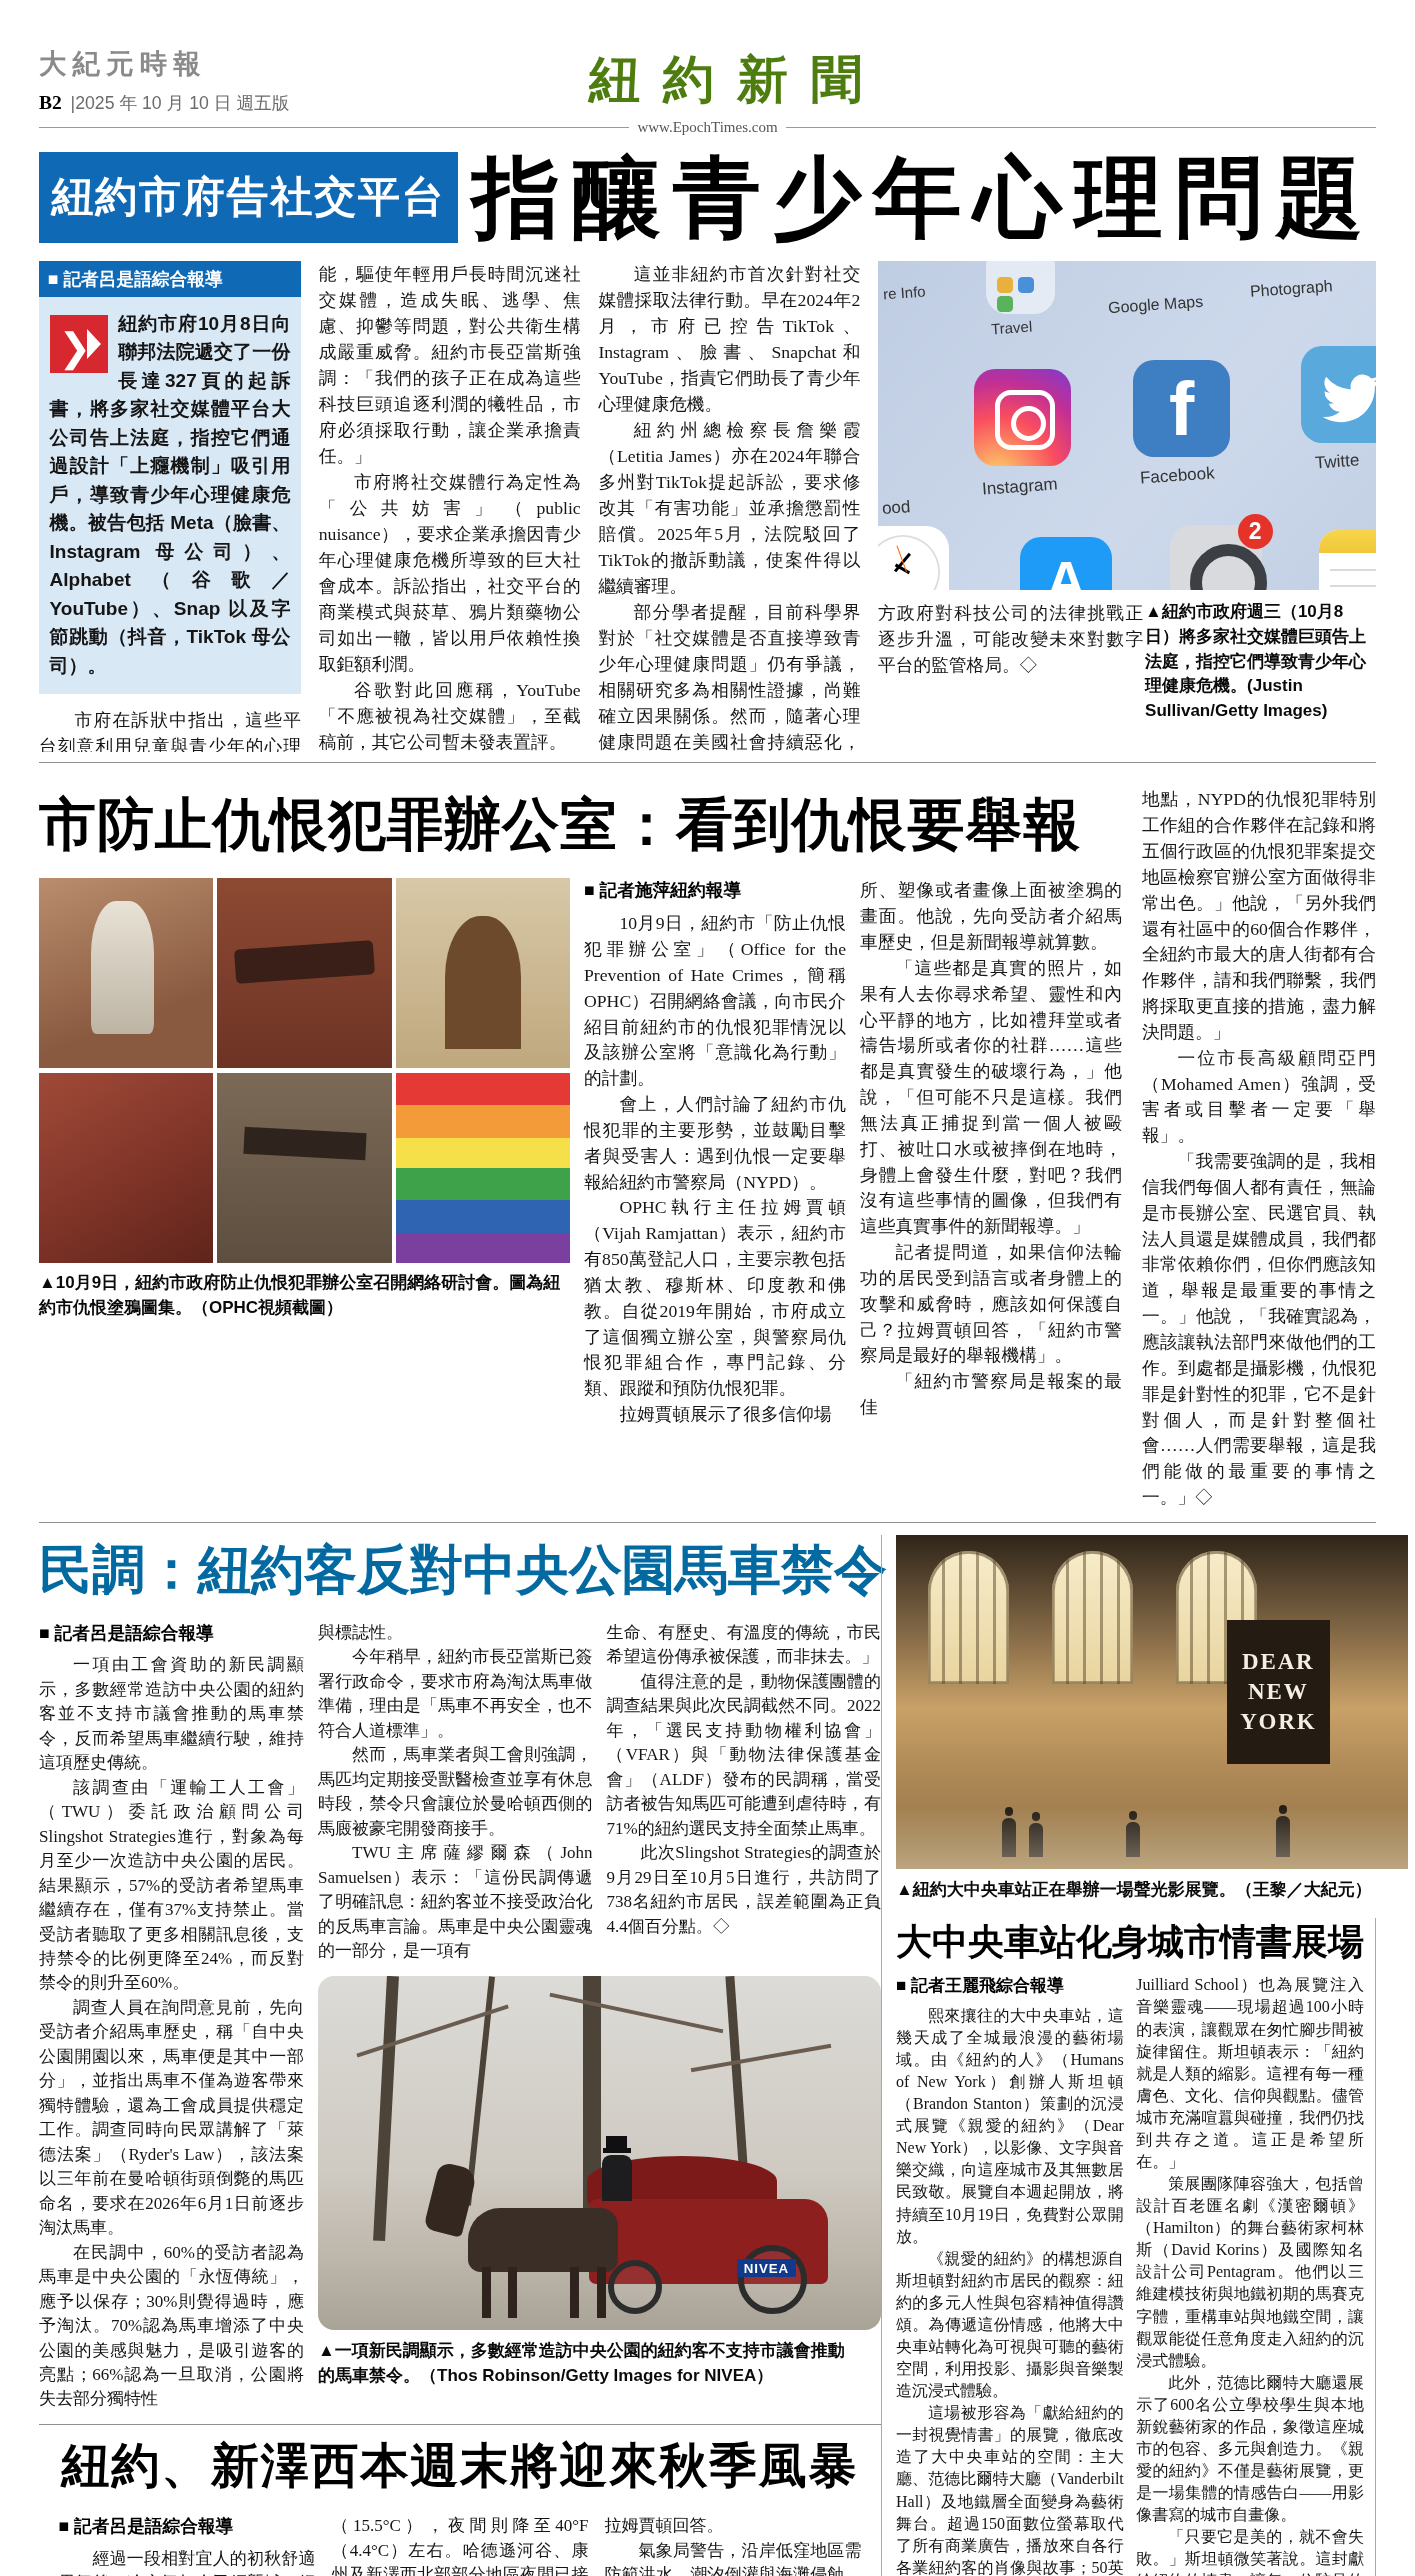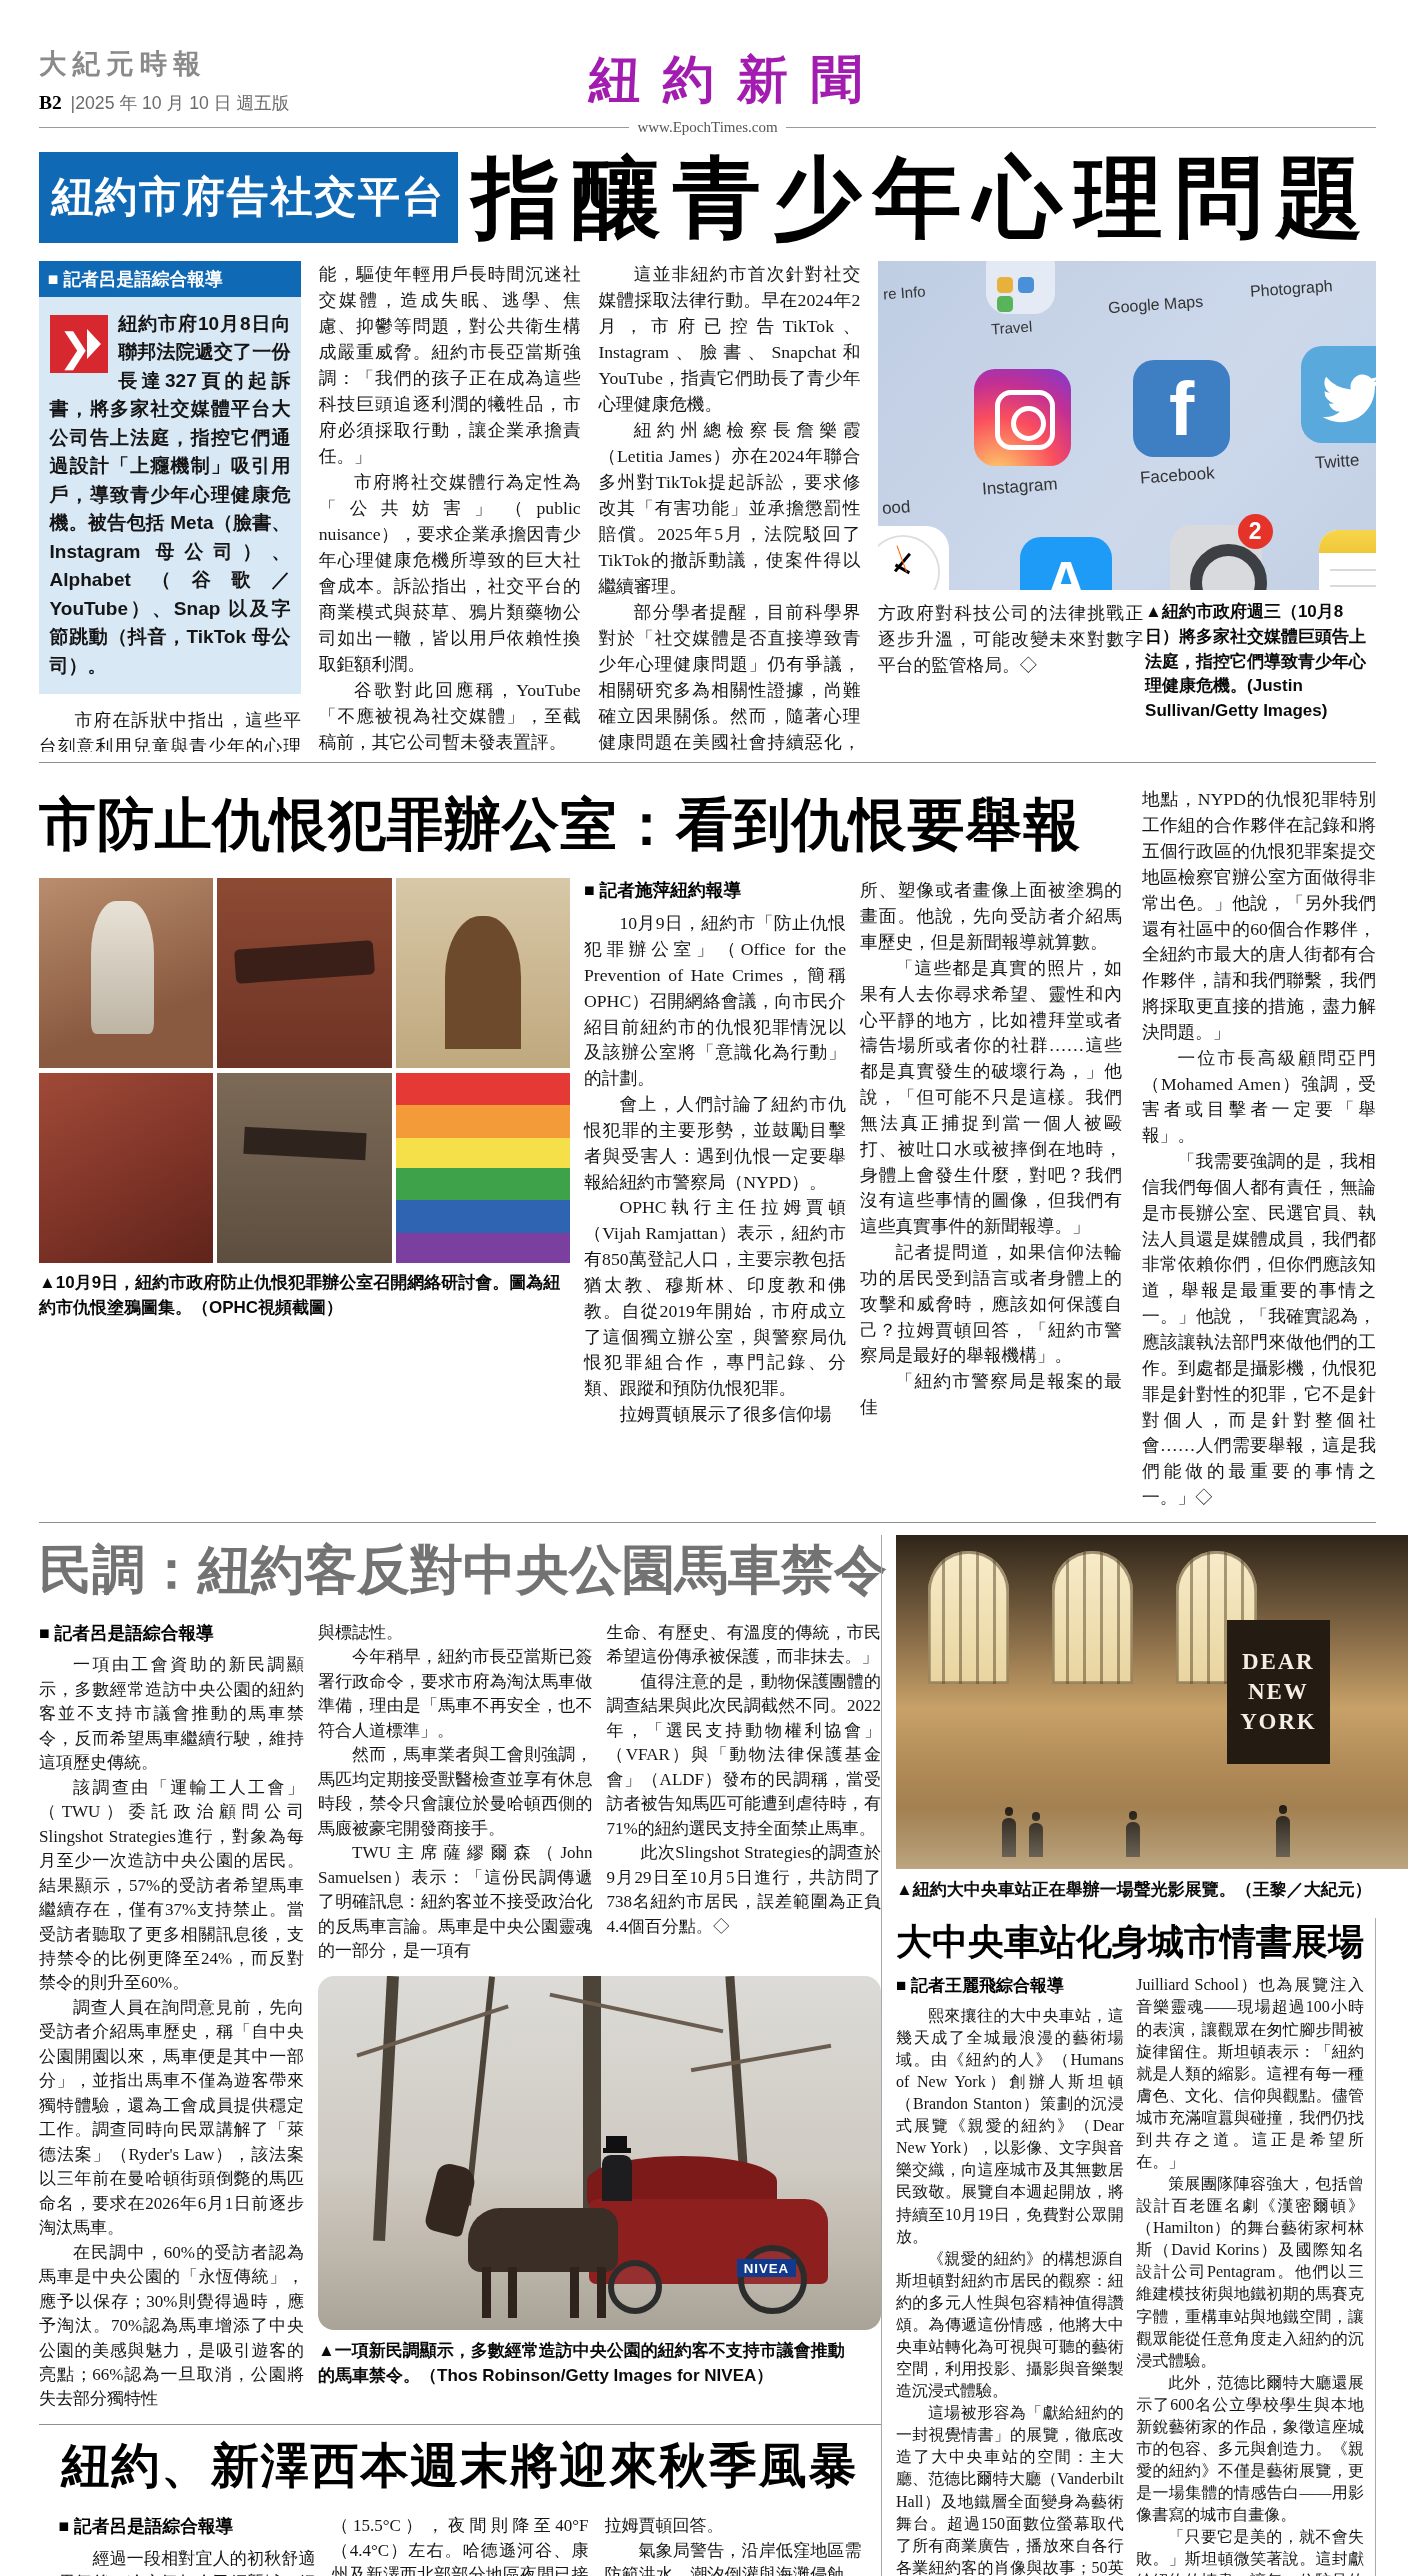--- a/index.html
+++ b/index.html
@@ -7,21 +7,21 @@
   .page{padding:0 39px 26.5px 39px;}
 
   
   .hdr{padding-top:46px;}
   .hdr-top{display:flex;align-items:flex-end;}
   .mast{width:416px;}
   .logo{font-family:"DejaVu Serif",serif;font-weight:bold;color:#8a8a8a;font-size:27.4px;letter-spacing:6.2px;}
   .pn-line{margin-top:8.8px;font-family:"Liberation Sans",sans-serif;font-size:17.7px;color:#6b6b6b;}
   .pn-line b{color:#000;font-family:"Liberation Serif",serif;font-size:19.5px;margin-right:8.8px;}
   .sec-wrap{flex:1;text-align:center;}
-  .sec-title{font-family:"Liberation Sans",sans-serif;font-weight:900;font-size:51px;letter-spacing:23px;color:#a21caf;text-indent:23px;}
+  .sec-title{font-family:"Liberation Sans",sans-serif;font-weight:900;font-size:51px;letter-spacing:23px;color:#4d7c0f;text-indent:23px;}
   .hdr-rule{display:flex;align-items:center;margin-top:3.5px;}
   .hdr-rule .ln{flex:1;border-top:1.8px solid #9a9a9a;}
   .hdr-rule .url{padding:0 8.8px;font-family:"Liberation Serif",serif;font-size:15px;color:#555;}
   .byline{font-family:"Liberation Sans",sans-serif;font-weight:700;font-size:17.7px;color:#000;margin-bottom:7px;}
   .copy{text-align:justify;}
   .copy p{margin:0;text-indent:2em;}
   .copy p.cont{text-indent:0;}
   .caption{font-family:"Liberation Sans",sans-serif;font-weight:700;font-size:17px;line-height:1.45;color:#0a0a0a;}
   .fig{position:relative;overflow:hidden;}
 
@@ -86,21 +86,21 @@
   .tile5{background:linear-gradient(#7c6a57,#5d4e3f);position:relative;}
   .tile5::before{content:"";position:absolute;left:15%;top:30%;width:70%;height:14%;background:#2e241d;transform:rotate(3deg);}
   .tile6{background:linear-gradient(180deg,#e53935 0 17%,#f29b38 17% 34%,#f5e04a 34% 50%,#3da24a 50% 67%,#2e64b1 67% 84%,#7b3fa0 84% 100%);}
   .a2-cap{margin-top:8.8px;}
   .a2-colA,.a2-colB{width:262px;font-size:17.7px;line-height:1.46;}
   .a2-colC{width:234px;font-size:17.7px;line-height:1.46;}
 
   
   .bottom{display:flex;gap:0;margin-top:10.6px;border-top:0.9px solid #8f8f8f;}
   .bot-left{width:842px;padding-top:12.4px;}
-  .a3-hl{font-family:"Liberation Sans",sans-serif;font-weight:900;font-size:53px;white-space:nowrap;color:#737373;}
+  .a3-hl{font-family:"Liberation Sans",sans-serif;font-weight:900;font-size:53px;white-space:nowrap;color:#0369a1;}
   .a3-content{display:flex;gap:14px;margin-top:14px;}
   .a3-col1{width:265px;font-size:17px;line-height:1.44;}
   .a3-right{flex:1;}
   .a3-cols{display:flex;gap:14px;}
   .a3-col{flex:1;font-size:17px;line-height:1.44;}
   .horse{height:354px;margin-top:13px;background:linear-gradient(#dcdbd7,#cfcac2 55%,#bdb6ab 80%,#a9a296);border-radius:16px;}
   .trunk{position:absolute;background:#4c4339;}
   .branch{position:absolute;background:#6a5d4f;height:3.5px;}
   .carriage{position:absolute;right:53px;bottom:46px;width:239px;height:85px;background:#8e1f1f;border-radius:8.8px 23px 7px 7px;}
   .canopy{position:absolute;right:104px;bottom:124px;width:190px;height:50px;background:#7c1a1a;border-radius:50% 50% 7px 7px;}

